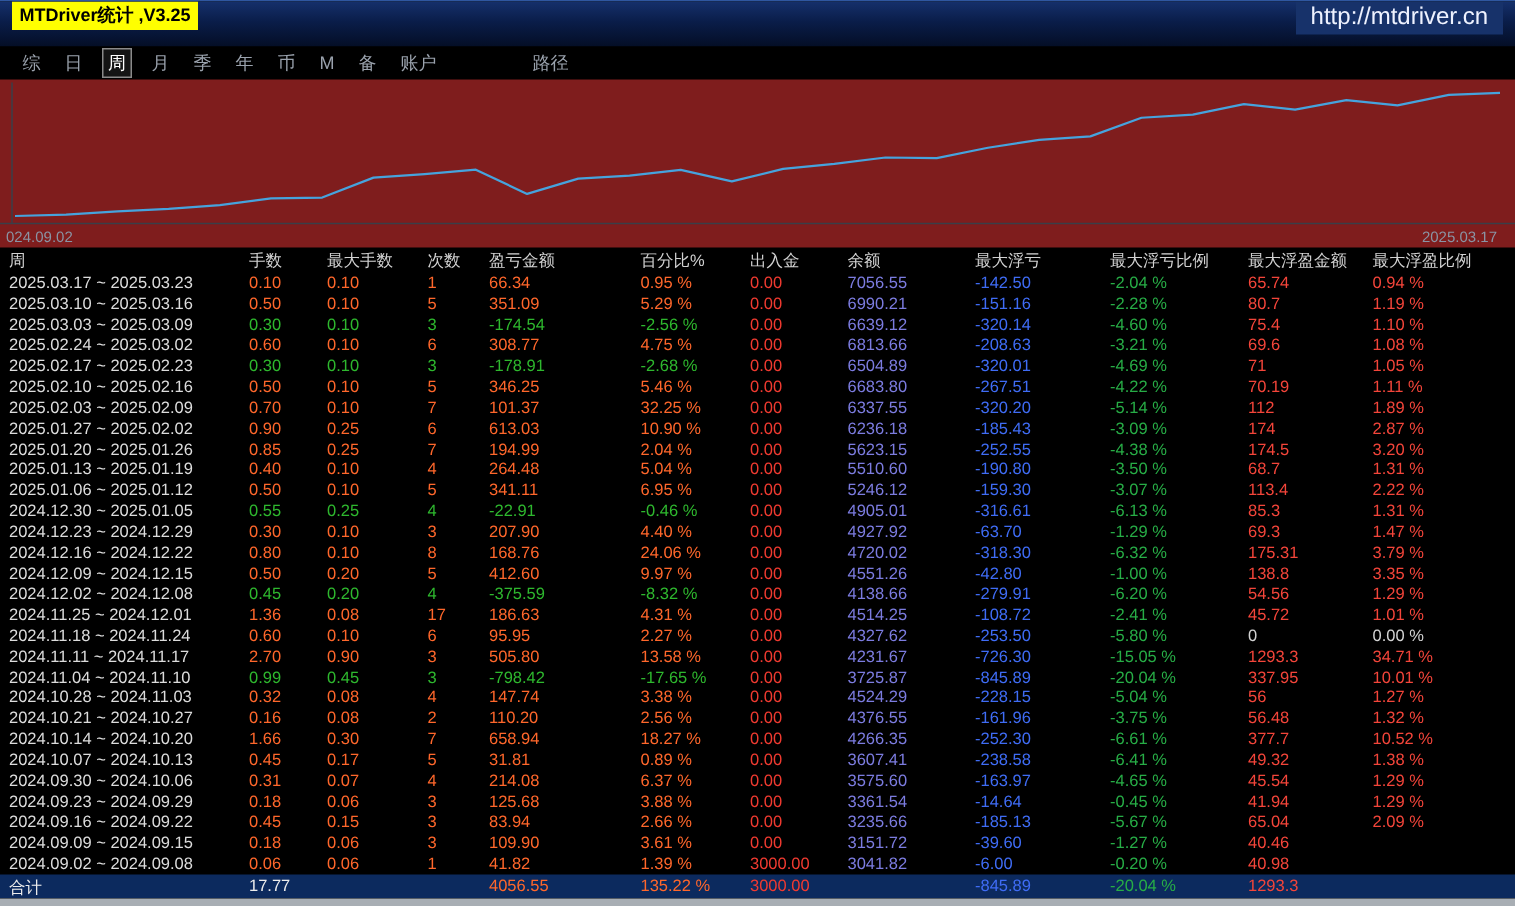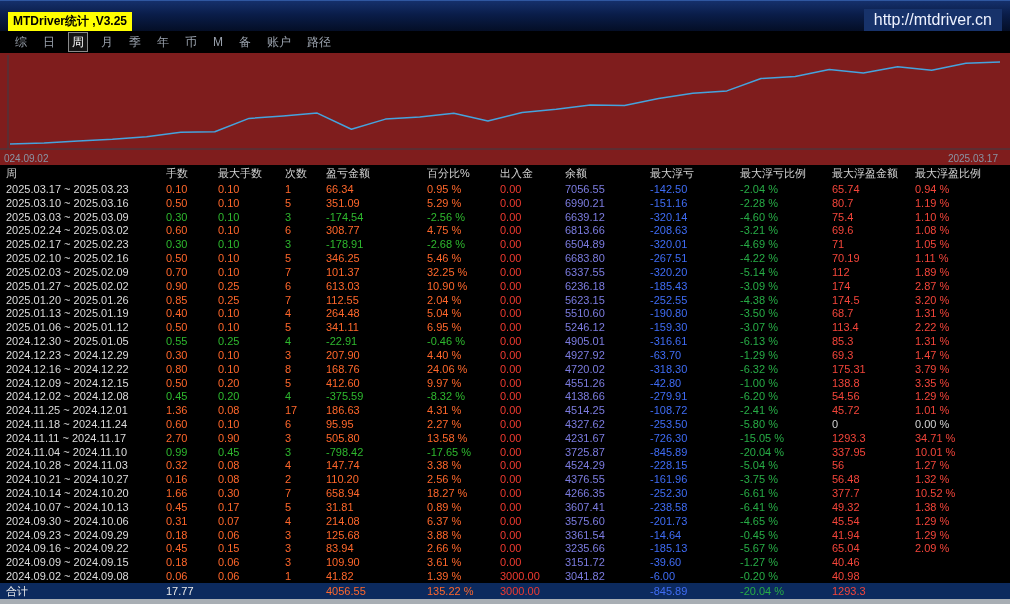--- a/index.html
+++ b/index.html
@@ -1,19 +1,19 @@
 <!DOCTYPE html>
 <html style="--positive: #ff672b; --negative: #2eb82e; --deposit: #f03a30; --balance: #7c7ce0; --drawdown: #3f6cf5; --drawdown_pct: #27ad46; --profit_max: #f4453a; --chart_line: #46a3dd; --title_bg: #ffff00; --total_row_bg: #0c2a5e;"><head>
 <meta charset="utf-8">
 <style>
   html,body{margin:0;padding:0;background:#1a1a1a}
   *{box-sizing:border-box}
   #window{width:1010px;height:604px;background:#000;font-family:"Liberation Sans","DejaVu Sans",sans-serif;position:relative;display:flex;flex-direction:column;overflow:hidden;border-top:1px solid #2f57a0}
   
-  #titlebar{height:30px;flex:0 0 30px;background:linear-gradient(180deg,#15306b,#0a1d49 45%,#040e26);display:flex;align-items:flex-end;padding:0 8px}
+  #titlebar{height:30px;flex:0 0 30px;background:linear-gradient(180deg,#15306b,#0a1d49 45%,#040e26);display:flex;align-items:flex-start;padding:0 8px}
   #app-title{background:var(--title_bg,#ffff00);color:#000;font-size:12px;font-weight:bold;padding:1px 5px;white-space:nowrap}
   #url{margin-left:auto;color:#eef2ff;font-size:16px;background:#17326a;padding:2px 10px;cursor:pointer}
   
   #menubar{height:22px;flex:0 0 22px;display:flex;align-items:center;padding:0 12px;gap:10px;background:#000}
   .menu-item{color:#9aa2ad;font-size:12px;padding:0 3px;cursor:pointer;line-height:18px}
   .menu-item.active{color:#fff;border:1px solid #8a8a8a;background:#141414}
   
   #chart{height:112px;flex:0 0 112px;position:relative;background:#7f1d1d}
   #chart svg{display:block}
   .axis-label{position:absolute;bottom:1px;color:#8a94a4;font-size:10px}
@@ -54,21 +54,21 @@
       <span class="menu-item">综</span>
       <span class="menu-item">日</span>
       <span class="menu-item active">周</span>
       <span class="menu-item">月</span>
       <span class="menu-item">季</span>
       <span class="menu-item">年</span>
       <span class="menu-item">币</span>
       <span class="menu-item">M</span>
       <span class="menu-item">备</span>
       <span class="menu-item">账户</span>
-      <span class="menu-item" style="">路径</span>
+      <span class="menu-item" style="margin-left: 48px;">路径</span>
     </div>
 
   <div id="chart">
     <svg id="chart-svg" width="1010" height="112">
         <line x1="8" y1="2" x2="8" y2="96" stroke="#3a3f48" stroke-width="1"></line>
         <line x1="0" y1="96" x2="1010" y2="96" stroke="#3a3f48" stroke-width="1"></line>
         <polyline points="10.0,91.0 44.1,90.1 78.3,87.9 112.4,86.2 146.6,83.7 180.7,79.3 214.8,78.7 249.0,65.4 283.1,63.1 317.2,60.1 351.4,76.3 385.5,66.1 419.7,64.1 453.8,60.3 487.9,67.9 522.1,59.6 556.2,56.2 590.3,52.0 624.5,52.4 658.6,45.5 692.8,40.2 726.9,37.9 761.0,25.5 795.2,23.4 829.3,16.4 863.4,20.1 897.6,13.8 931.7,17.3 965.9,10.2 1000.0,8.9" fill="none" stroke="#46a3dd" stroke-width="1.5" stroke-linejoin="round"></polyline>
       </svg>
     <span class="axis-label axis-left">024.09.02</span>
     <span class="axis-label axis-right">2025.03.17</span>
@@ -200,21 +200,21 @@
           <span class="c-blue">-185.43</span>
           <span class="c-green">-3.09 %</span>
           <span class="c-win">174</span>
           <span class="c-win">2.87 %</span>
         </div>
         <div class="grid trow">
           <span class="c-date">2025.01.20 ~ 2025.01.26</span>
           <span class="c-pos">0.85</span>
           <span class="c-pos">0.25</span>
           <span class="c-pos">7</span>
-          <span class="c-pos">112.55</span>
+          <span class="c-pos">194.99</span>
           <span class="c-pos">2.04 %</span>
           <span class="c-red">0.00</span>
           <span class="c-bal">5623.15</span>
           <span class="c-blue">-252.55</span>
           <span class="c-green">-4.38 %</span>
           <span class="c-win">174.5</span>
           <span class="c-win">3.20 %</span>
         </div>
         <div class="grid trow">
           <span class="c-date">2025.01.13 ~ 2025.01.19</span>
@@ -428,21 +428,21 @@
         </div>
         <div class="grid trow">
           <span class="c-date">2024.09.30 ~ 2024.10.06</span>
           <span class="c-pos">0.31</span>
           <span class="c-pos">0.07</span>
           <span class="c-pos">4</span>
           <span class="c-pos">214.08</span>
           <span class="c-pos">6.37 %</span>
           <span class="c-red">0.00</span>
           <span class="c-bal">3575.60</span>
-          <span class="c-blue">-201.73</span>
+          <span class="c-blue">-163.97</span>
           <span class="c-green">-4.65 %</span>
           <span class="c-win">45.54</span>
           <span class="c-win">1.29 %</span>
         </div>
         <div class="grid trow">
           <span class="c-date">2024.09.23 ~ 2024.09.29</span>
           <span class="c-pos">0.18</span>
           <span class="c-pos">0.06</span>
           <span class="c-pos">3</span>
           <span class="c-pos">125.68</span>

